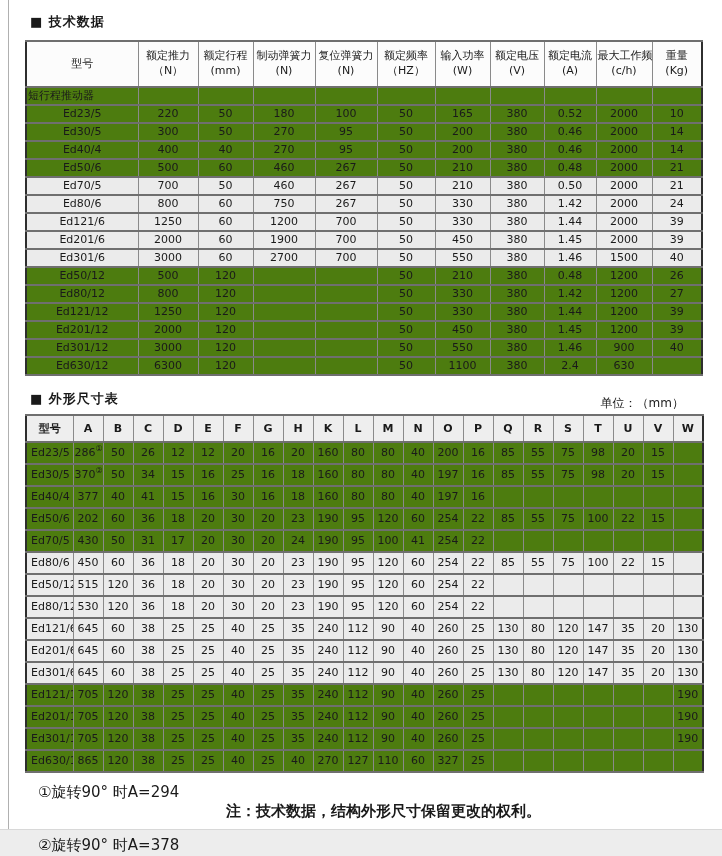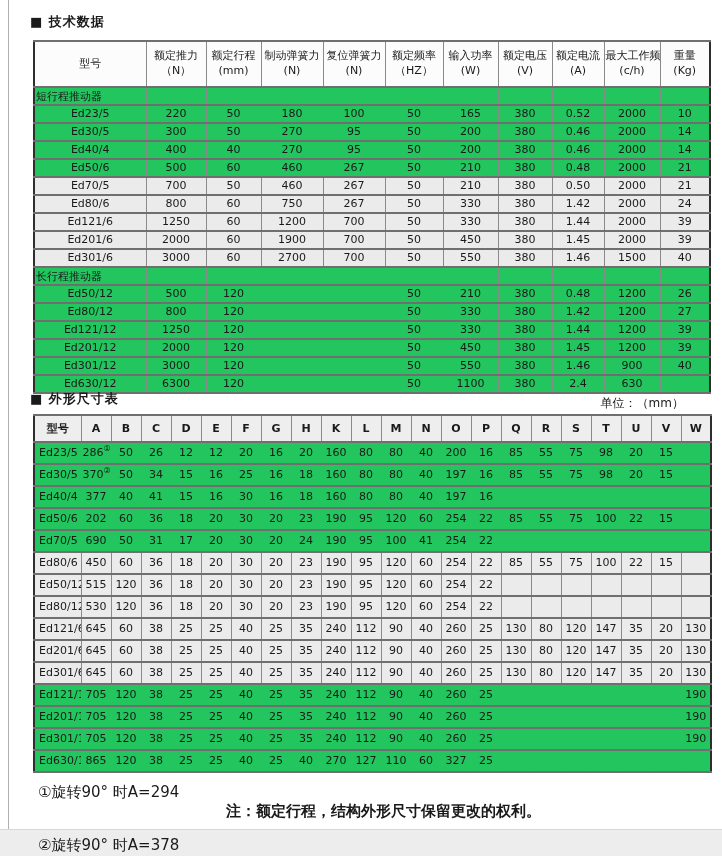--- a/index.html
+++ b/index.html
@@ -11,34 +11,34 @@
   .page-left-line{position:absolute;left:8px;top:0;width:1px;height:830px;background:#b0b0b0;}
   .page-bottom-strip{position:absolute;left:0;bottom:0;width:722px;height:26px;background:#ededed;border-top:1px solid #d8d8d8;}
 
   .sec-title{position:absolute;font-size:13px;font-weight:bold;letter-spacing:1px;}
   #tech-title{left:30px;top:13px;}
   #dim-title{left:30px;top:390px;}
   .unit-label{position:absolute;right:38px;top:395px;font-size:12px;text-align:right;}
 
   table.spec{
     position:absolute;border-collapse:collapse;table-layout:fixed;
-    background:#22c55e;border:2px solid #2e2e2e;margin-left:8px;
+    background:#4d7c0f;border:2px solid #2e2e2e;
   }
   #tech-table{left:25px;top:40px;width:676px;}
   #dim-table{left:25px;top:414px;width:677px;}
 
   table.spec td, table.spec th{
     border-left:1px solid #8a8a8a;border-right:1px solid #8a8a8a;
     border-top:2px solid #6f6f6f;border-bottom:2px solid #6f6f6f;
     font-size:11px;text-align:center;padding:0 1px;white-space:nowrap;
     overflow:hidden;font-weight:normal;
   }
   #tech-table th{height:44px;background:#fcfcfc;vertical-align:middle;line-height:1.35;}
   #tech-table td{height:16px;line-height:16px;}
-  #tech-table td.section-cell{text-align:left;font-family:Liberation Serif, serif;}
+  #tech-table td.section-cell{text-align:left;}
   #dim-table th{height:25px;background:#eeeeee;font-weight:bold;font-size:11px;}
   #dim-table td{height:20px;line-height:20px;font-size:11px;}
   #dim-table td.model-cell{text-align:left;padding-left:4px;font-size:11px;}
   tr.shaded td{background:#ebebeb;}
   sup.fn{font-size:8px;line-height:0;vertical-align:super;}
 
   .footnote{position:absolute;font-size:15px;}
   #footnote-1{left:38px;top:783px;}
   #footnote-2{left:38px;top:836px;}
   #change-note{left:226px;top:802px;font-weight:bold;}
@@ -235,33 +235,20 @@
         <td>3000</td>
         <td>60</td>
         <td>2700</td>
         <td>700</td>
         <td>50</td>
         <td>550</td>
         <td>380</td>
         <td>1.46</td>
         <td>1500</td>
         <td>40</td>
-      </tr>
-      <tr>
-        <td class="section-cell">长行程推动器</td>
-        <td></td>
-        <td></td>
-        <td></td>
-        <td></td>
-        <td></td>
-        <td></td>
-        <td></td>
-        <td></td>
-        <td></td>
-        <td></td>
       </tr>
       <tr>
         <td>Ed50/12</td>
         <td>500</td>
         <td>120</td>
         <td></td>
         <td></td>
         <td>50</td>
         <td>210</td>
         <td>380</td>
@@ -483,21 +470,21 @@
         <td>85</td>
         <td>55</td>
         <td>75</td>
         <td>100</td>
         <td>22</td>
         <td>15</td>
         <td></td>
       </tr>
       <tr>
         <td class="model-cell">Ed70/5</td>
-        <td>690</td>
+        <td>430</td>
         <td>50</td>
         <td>31</td>
         <td>17</td>
         <td>20</td>
         <td>30</td>
         <td>20</td>
         <td>24</td>
         <td>190</td>
         <td>95</td>
         <td>100</td>
@@ -750,13 +737,13 @@
         <td></td>
         <td></td>
         <td></td>
         <td></td>
       </tr>
     </tbody>
 </table>
 
 <div class="footnote" id="footnote-1">①旋转90° 时A=294</div>
 <div class="footnote" id="footnote-2">②旋转90° 时A=378</div>
-<div class="footnote" id="change-note">注：额定行程，结构外形尺寸保留更改的权利。</div>
+<div class="footnote" id="change-note">注：技术数据，结构外形尺寸保留更改的权利。</div>
 
 </body></html>

